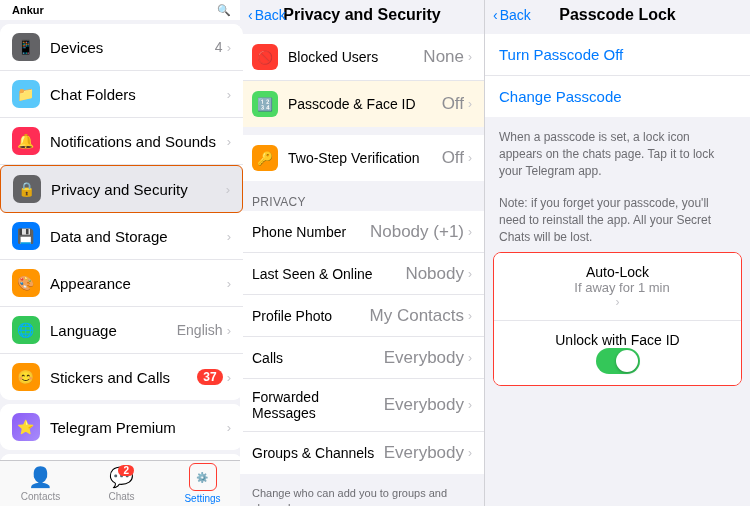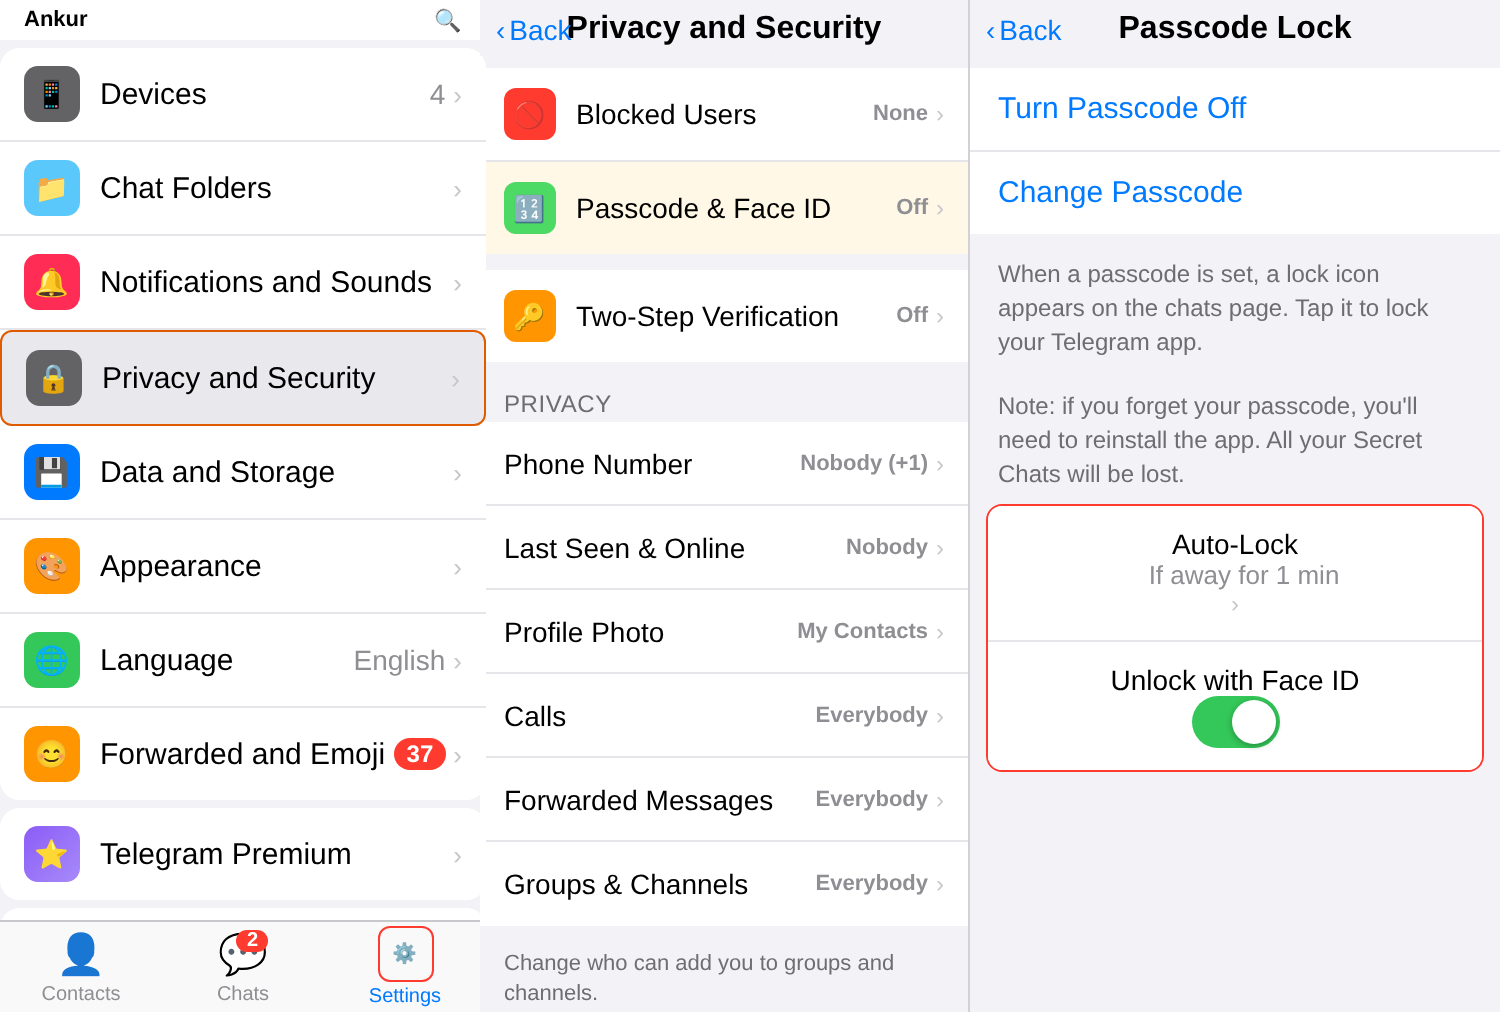--- a/index.html
+++ b/index.html
@@ -229,24 +229,23 @@
       color: #fff;
     }
 
     .mid-label {
       font-size: 14px;
       color: #000;
       flex: 1;
     }
 
     .mid-value {
-      font-size: 11px;
+      font-size: 17px;
       color: #8e8e93;
       margin-right: 4px;
-      font-weight: bold;
     }
 
     .mid-chevron {
       color: #c7c7cc;
       font-size: 12px;
     }
 
     .section-label {
       font-size: 12px;
       color: #6d6d72;
@@ -458,21 +457,21 @@
 
           <div class="settings-item">
             <div class="item-icon icon-language">🌐</div>
             <span class="item-label">Language</span>
             <span class="item-value">English</span>
             <span class="item-chevron">›</span>
           </div>
 
           <div class="settings-item">
             <div class="item-icon icon-stickers">😊</div>
-            <span class="item-label">Forwarded and Emoji</span>
+            <span class="item-label">Stickers and Calls</span>
             <span class="item-badge">37</span>
             <span class="item-chevron">›</span>
           </div>
         </div>
 
         <div class="settings-group">
 
           <div class="settings-item">
             <div class="item-icon" style="background: linear-gradient(135deg, #8b5cf6, #a78bfa);">⭐</div>
             <span class="item-label">Telegram Premium</span>

